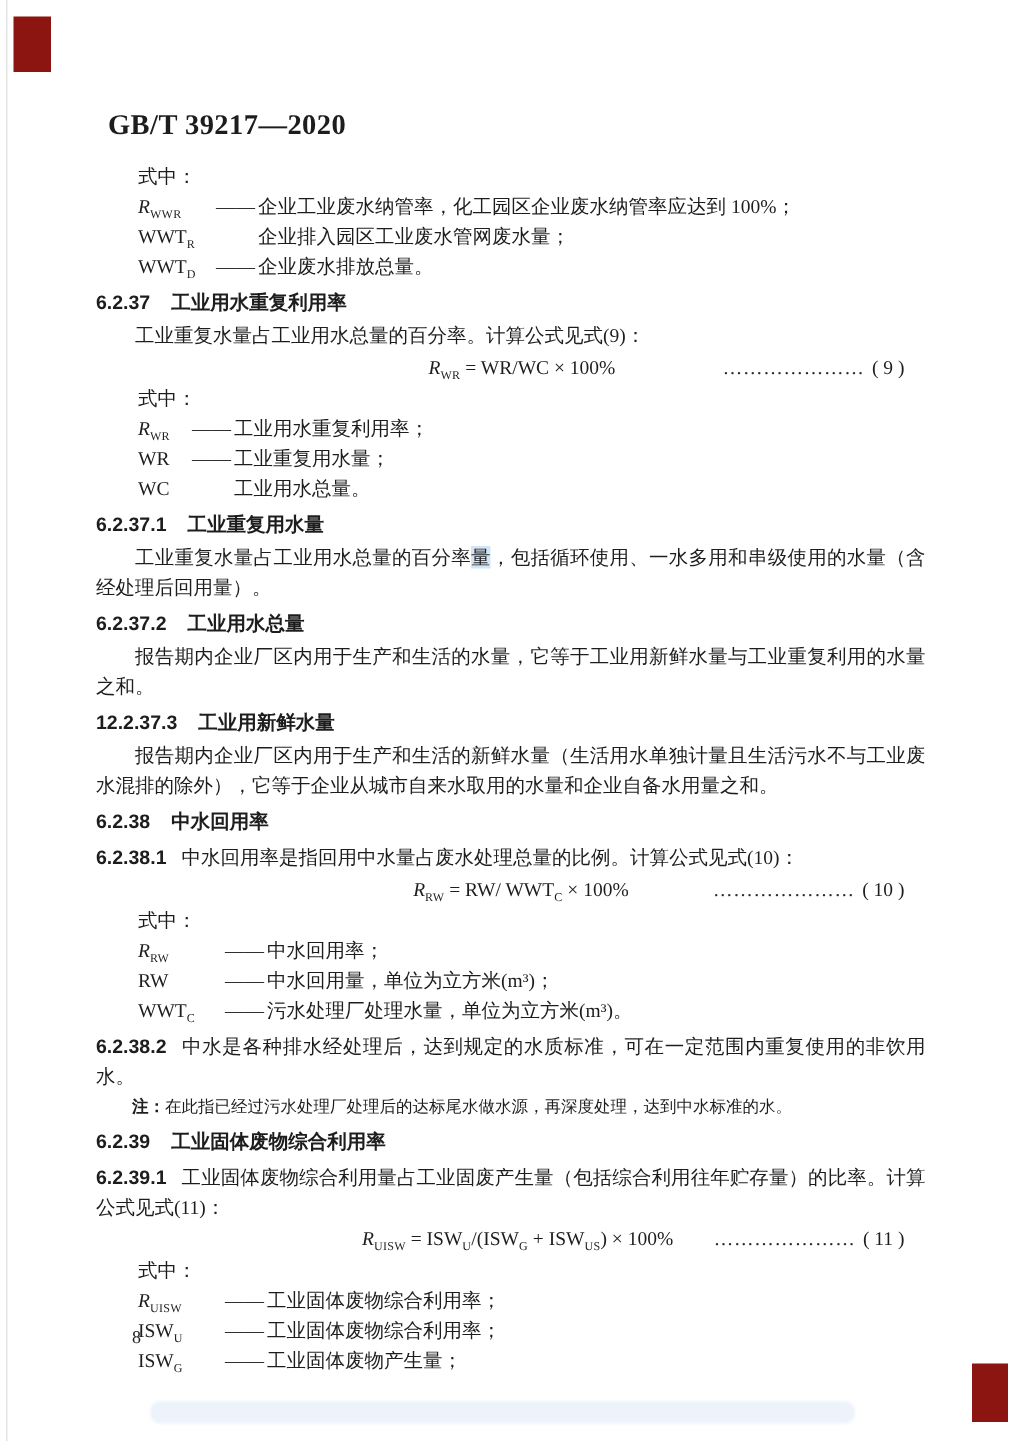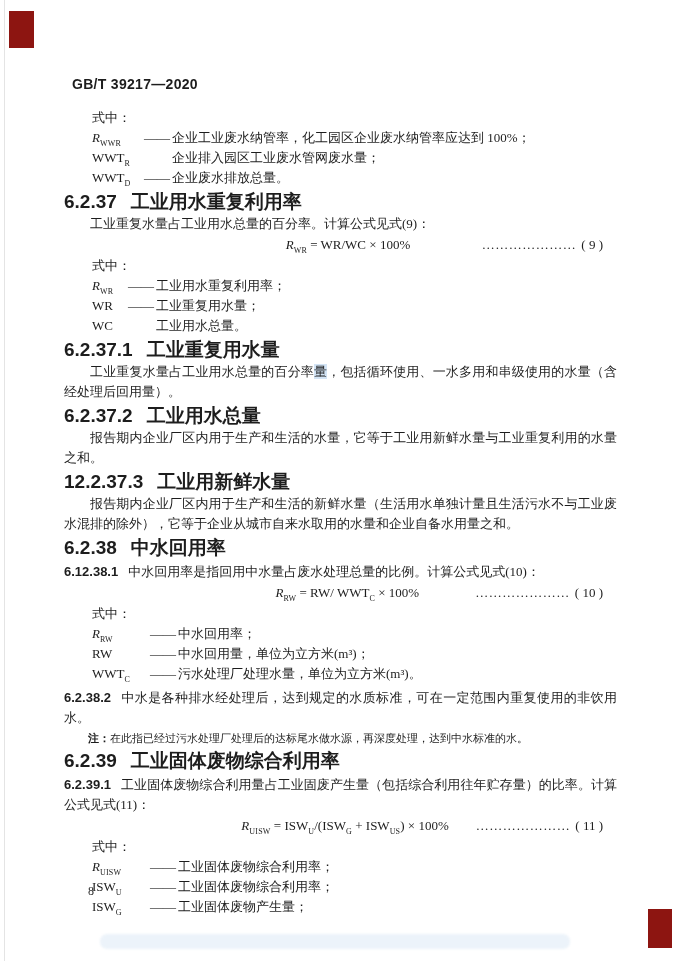--- a/index.html
+++ b/index.html
@@ -13,29 +13,29 @@
     color:#1d1d1d;
   }
   .scan-edge{position:absolute;left:4px;top:0;width:1px;height:961px;background:#e4e4e4;}
   .marker{position:absolute;background:#8d1511;}
   .marker.tl{left:9px;top:11px;width:25px;height:37px;}
   .marker.br{left:648px;top:909px;width:24px;height:39px;}
   .watermark{position:absolute;left:100px;top:934px;width:470px;height:15px;
     background:rgba(168,202,232,0.22);border-radius:7px;filter:blur(1px);}
   .content{position:absolute;left:64px;top:76px;width:553px;}
   .doc-header{
-    font-family:Liberation Sans, sans-serif;
-    font-weight:bold;font-size:14px;letter-spacing:0.3px;
+    font-family:Liberation Serif, serif;
+    font-weight:bold;font-size:19px;letter-spacing:0.3px;
     margin:0 0 16px 8px;line-height:16px;
   }
   .line{line-height:20px;margin:0;}
   .ind{padding-left:28px;}
   .sec-h{
     font-family:"Liberation Sans","DejaVu Sans",sans-serif;
-    font-weight:bold;font-size:19px;line-height:20px;
+    font-weight:bold;font-size:13px;line-height:20px;
     margin:4px 0 2px 0;
   }
   .sec-h .num{margin-right:14px;}
   .para{
     line-height:20px;text-align:justify;text-indent:2em;
     margin:2px 0 0 0;
   }
   .numpara{
     line-height:20px;text-align:justify;
     margin:4px 0 0 0;
@@ -137,21 +137,21 @@
 
     <div class="sec-h">
       <span class="num">12.2.37.3</span><span>工业用新鲜水量</span>
     </div>
     <div class="para">报告期内企业厂区内用于生产和生活的新鲜水量（生活用水单独计量且生活污水不与工业废水混排的除外），它等于企业从城市自来水取用的水量和企业自备水用量之和。</div>
 
     <div class="sec-h">
       <span class="num">6.2.38</span><span>中水回用率</span>
     </div>
     <div class="numpara">
-      <span class="num">6.12.38.1</span><span>中水回用率是指回用中水量占废水处理总量的比例。计算公式见式(10)：</span>
+      <span class="num">6.2.38.1</span><span>中水回用率是指回用中水量占废水处理总量的比例。计算公式见式(10)：</span>
     </div>
     <div class="frow">
       <span class="fsp"></span>
       <span class="fx"><span class="it">R</span><sub>RW</sub> <span>= RW/ WWT</span><sub>C</sub><span> × 100%</span></span>
       <span class="ftail"><span class="fdots">…………………</span><span class="fnum">( 10 )</span></span>
     </div>
     <div class="line ind">式中：</div>
     <div class="defrow ind g3w">
       <span class="dterm"><span class="it">R</span><sub>RW</sub></span>
       <span class="dsep">——</span>

